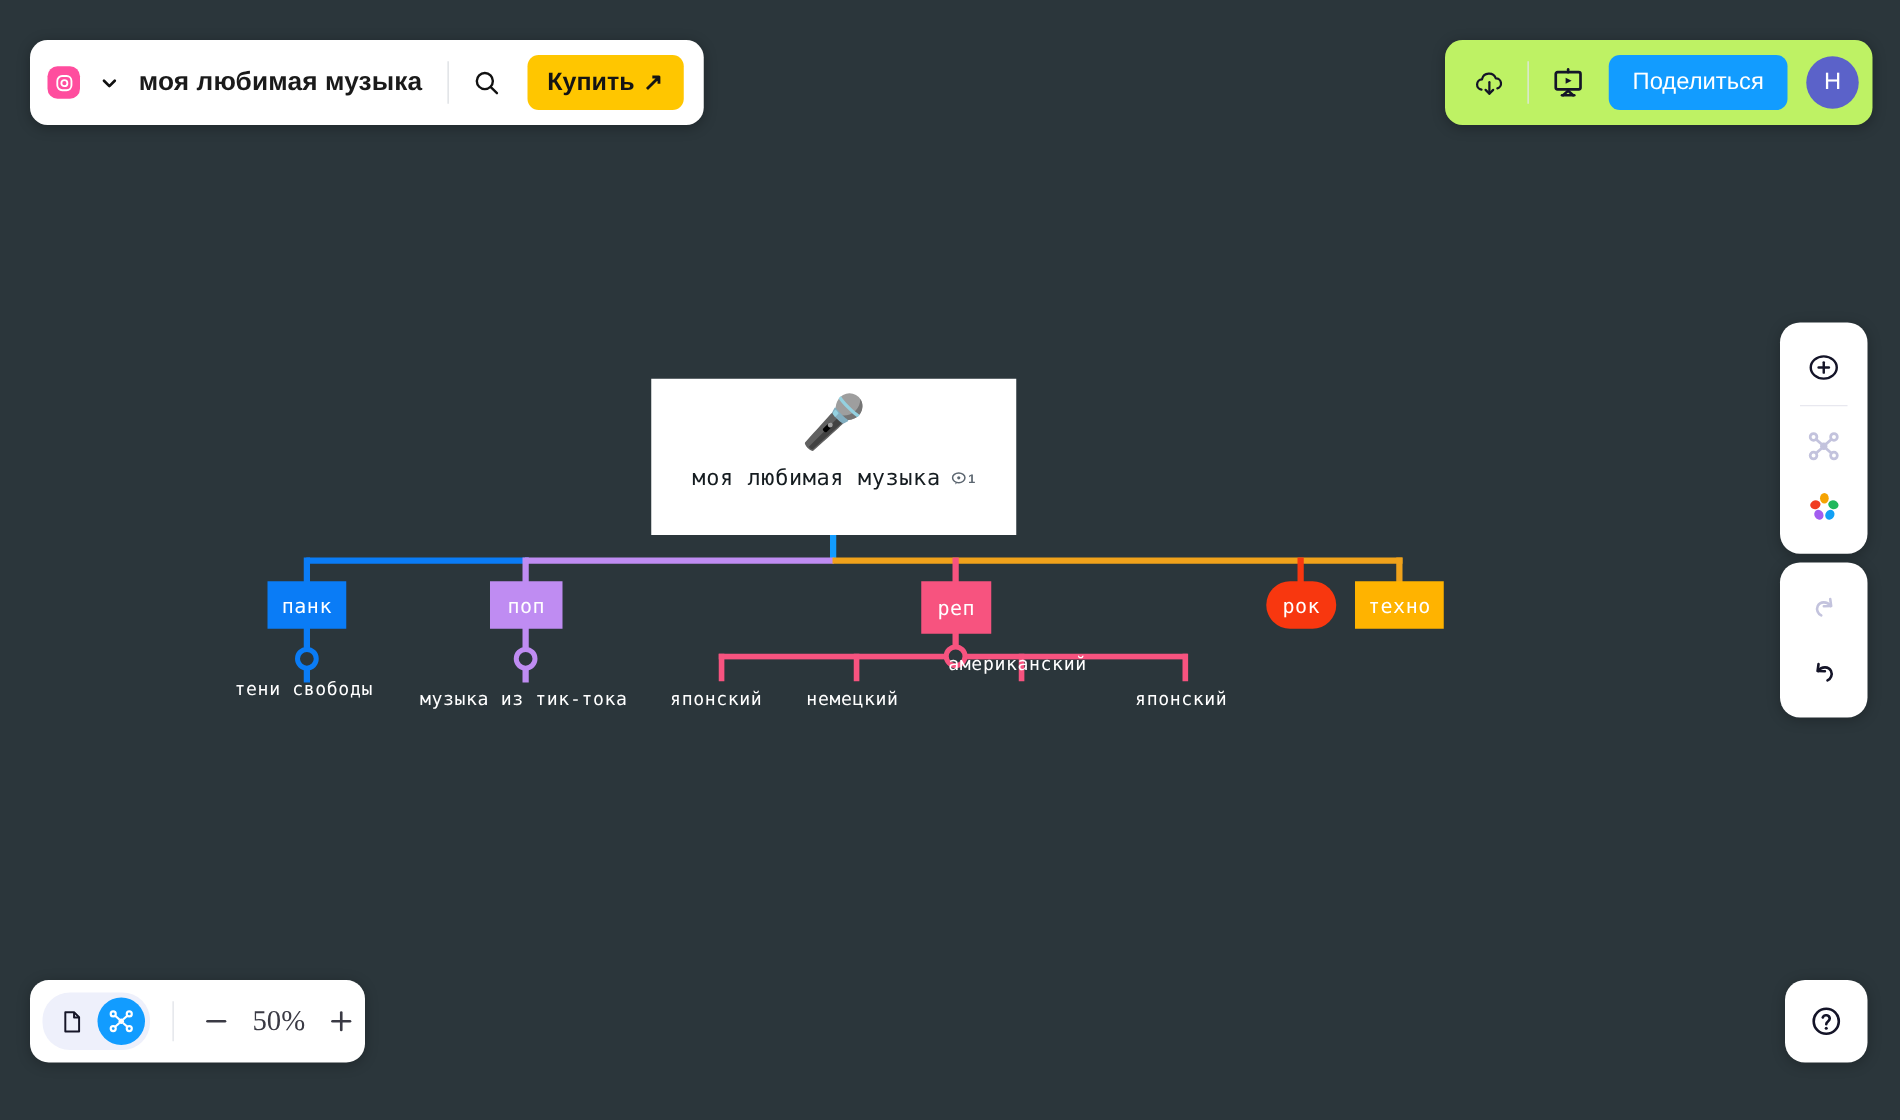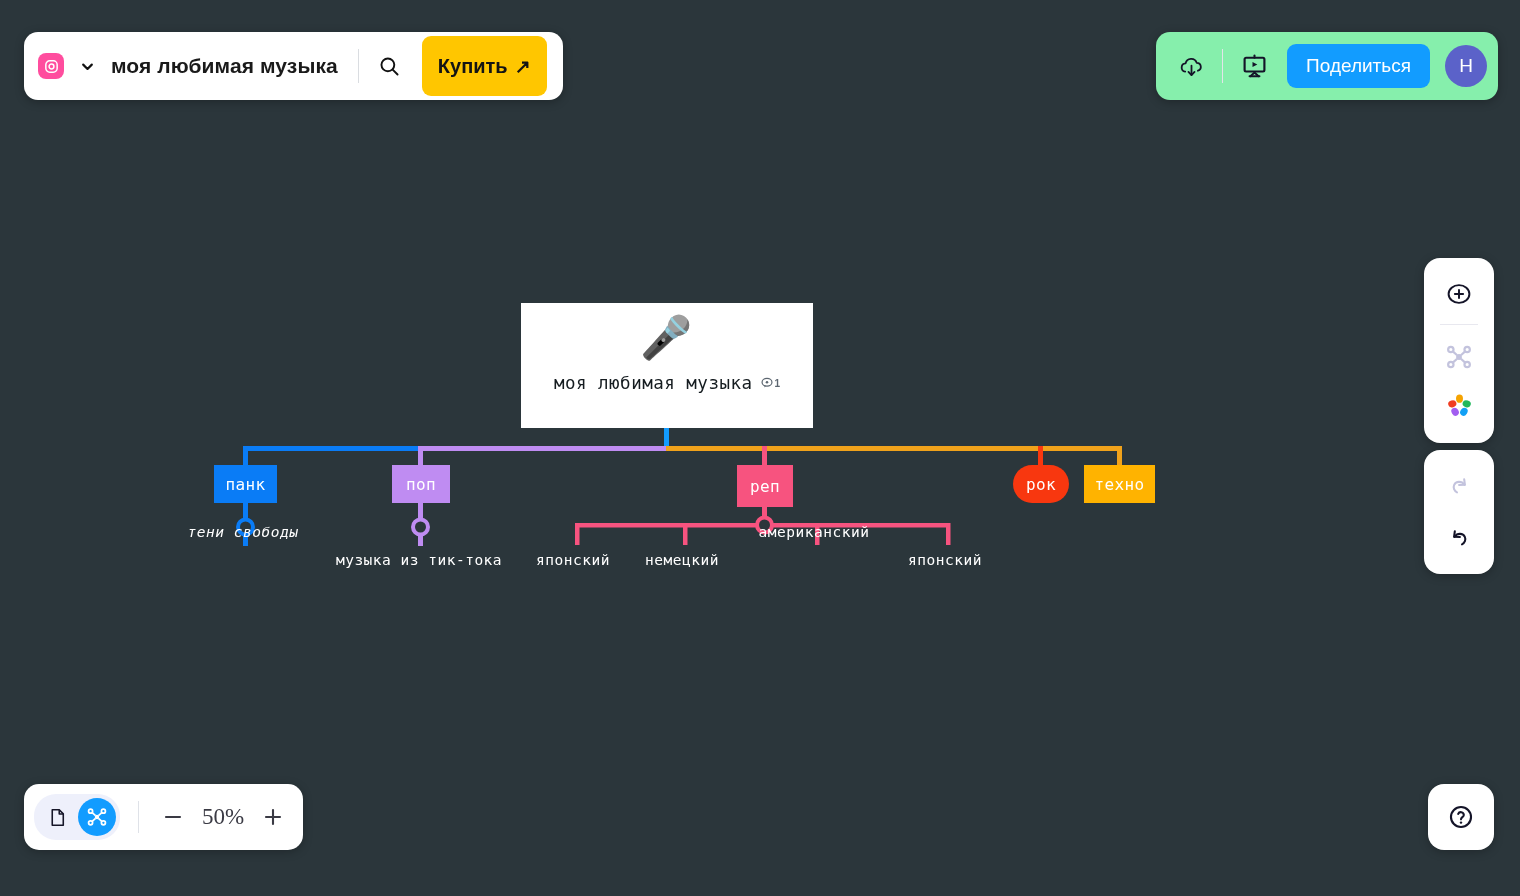--- a/index.html
+++ b/index.html
@@ -39,32 +39,32 @@
     width: 1px; height: 34px; background: #dadde1; margin: 0 17px 0 20px;
   }
   .search-btn {
     width: 28px; height: 28px; display: flex; align-items: center; justify-content: center;
     cursor: pointer; color: #111;
   }
   .buy-btn {
     margin-left: 18px;
     background: #ffc600; color: #141414;
     border: none; border-radius: 9px;
-    height: 60px; padding: 0 16px;
+    height: 44px; padding: 0 16px;
     font-size: 20px; font-weight: 600;
     font-family: "Liberation Sans", sans-serif;
     display: flex; align-items: center; gap: 7px; cursor: pointer;
     white-space: nowrap;
   }
   .buy-arrow { font-size: 19px; font-weight: 700; line-height: 1; }
 
   
   .topright {
     position: absolute; right: 22px; top: 32px;
-    height: 68px; background: #86efac; border-radius: 14px;
+    height: 68px; background: #bef264; border-radius: 14px;
     display: flex; align-items: center; padding: 0 11px 0 16px; gap: 6px;
     box-shadow: 0 2px 10px rgba(0,0,0,.28);
   }
   .tr-icon {
     width: 38px; height: 38px; display: flex; align-items: center; justify-content: center;
     cursor: pointer; color: #141428;
   }
   .tr-divider { width: 1px; height: 34px; background: #e2e5e9; margin: 0 6px; }
   .share-btn {
     background: #129cff; color: #fff; border: none; border-radius: 9px;
@@ -98,21 +98,21 @@
     position: absolute; right: 26px; top: 784px;
     width: 66px; height: 66px; background: #fff; border-radius: 16px;
     display: flex; align-items: center; justify-content: center; cursor: pointer;
     box-shadow: 0 2px 10px rgba(0,0,0,.25);
   }
 
   
   .zoombar {
     position: absolute; left: 24px; top: 784px;
     height: 66px; background: #fff; border-radius: 15px;
-    display: flex; align-items: center; padding: 0 12px 0 10px;
+    display: flex; align-items: center; padding: 0 1px 0 10px;
     box-shadow: 0 2px 10px rgba(0,0,0,.25);
   }
   .seg {
     display: flex; align-items: center; background: #eef0fb;
     border-radius: 22px; padding: 4px; gap: 2px;
   }
   .seg-item {
     width: 38px; height: 38px; border-radius: 50%;
     display: flex; align-items: center; justify-content: center; cursor: pointer;
     color: #161628;
@@ -227,21 +227,21 @@
     <div class="node" id="n-rap" style="left:737px;top:465px;width:56px;height:42px;background:#f7537f;">
       <span>реп</span>
     </div>
     <div class="node" id="n-rock" style="left:1013px;top:465px;width:56px;height:38px;background:#f8370f;border-radius:19px;">
       <span>рок</span>
     </div>
     <div class="node" id="n-techno" style="left:1084px;top:465px;width:71px;height:38px;background:#ffb300;">
       <span>техно</span>
     </div>
 
-    <div class="leaf" style="left:243px;top:524px;font-style:italic;">тени свободы</div>
+    <div class="leaf" style="left:243px;top:544px;">тени свободы</div>
     <div class="leaf" style="left:419px;top:552px;">музыка из тик-тока</div>
     <div class="leaf" style="left:573px;top:552px;">японский</div>
     <div class="leaf" style="left:682px;top:552px;">немецкий</div>
     <div class="leaf" style="left:814px;top:524px;">американский</div>
     <div class="leaf" style="left:945px;top:552px;">японский</div>
   </div>
 
   <div class="titlebar">
     <div class="brand-logo">
       <svg width="17" height="17" viewBox="0 0 24 24">

